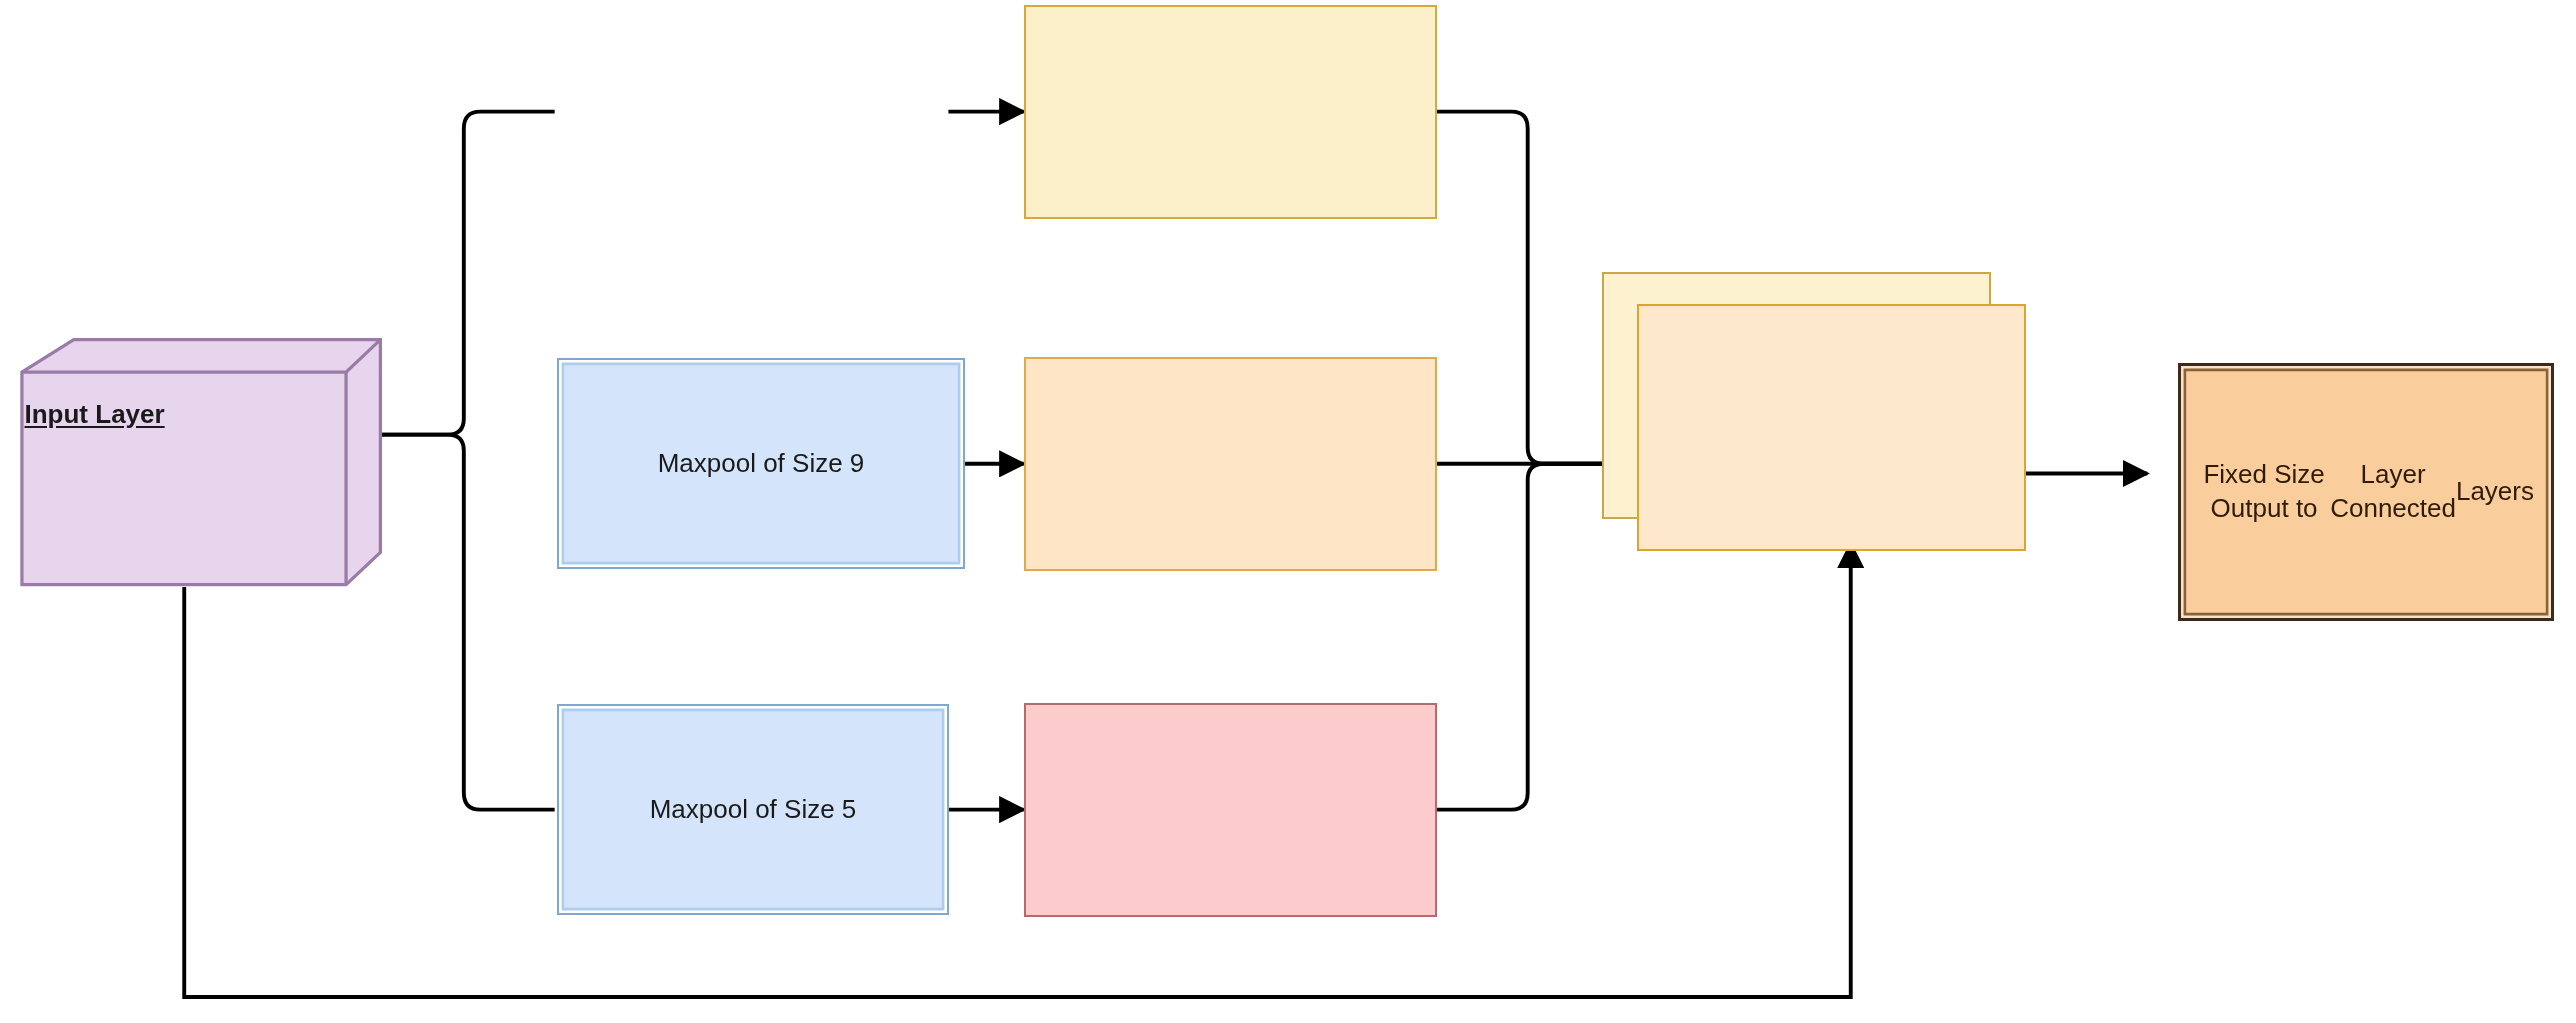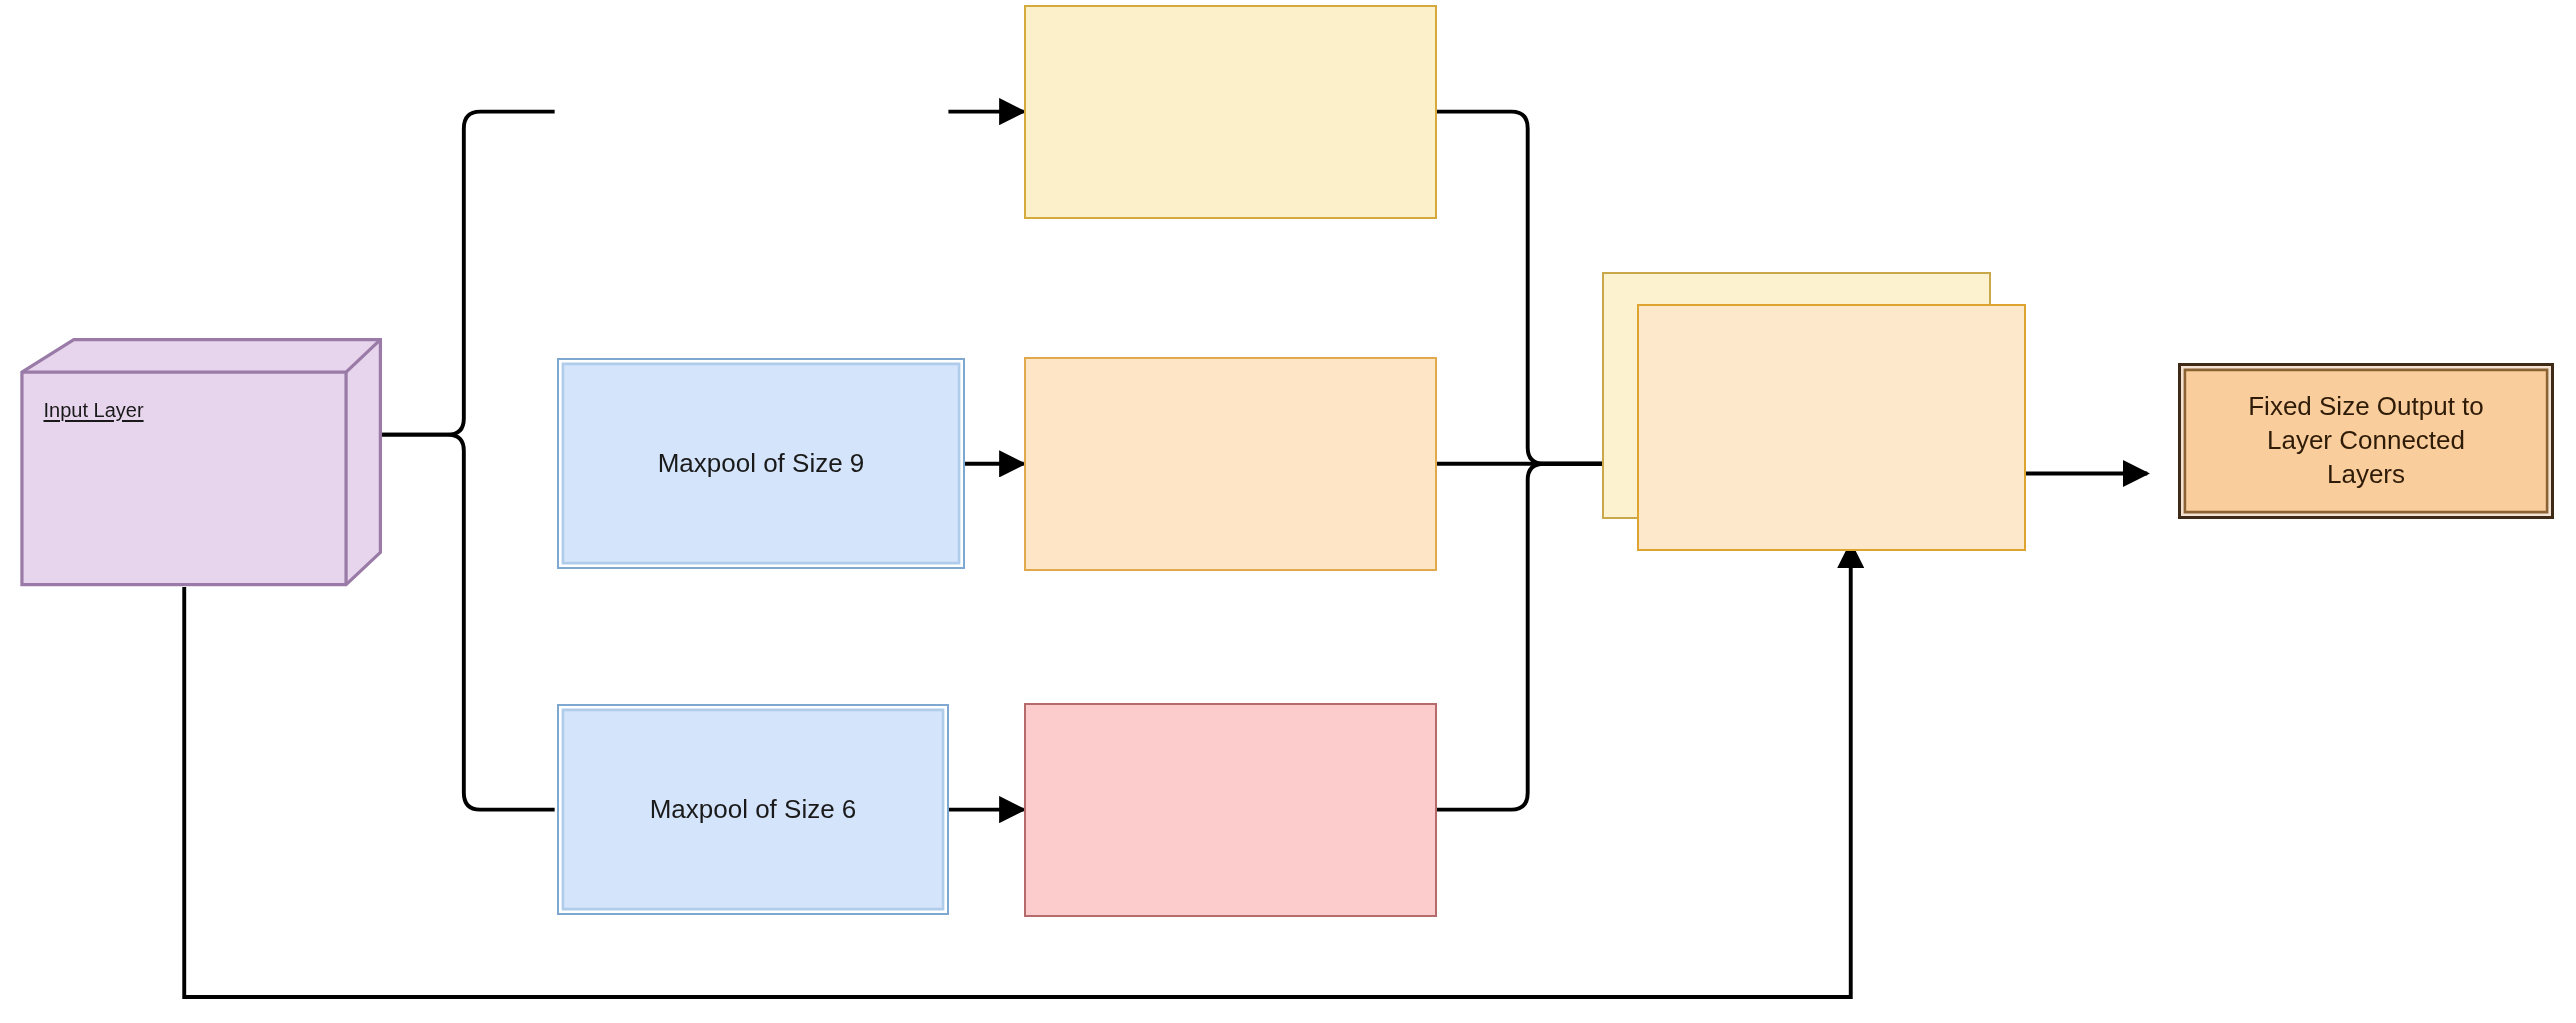--- a/index.html
+++ b/index.html
@@ -37,28 +37,29 @@
     z-index: 5;
   }
 
   
   .cube {
     position: absolute;
     z-index: 6;
   }
   .cube-label {
     position: absolute;
-    left: 24px;
+    left: 5px;
     top: 62px;
-    font-size: 20px;
+    font-size: 26px;
     color: #1a1a1a;
     text-decoration: underline;
     text-underline-offset: 3.2px;
     white-space: nowrap;
     z-index: 8;
+    font-weight: bold;
   }
 
   
   .maxpool {
     background: #D4E4FA;
     border: 2.6px solid #7FA8D0;
     box-shadow: inset 0 0 0 2.6px #ffffff, inset 0 0 0 5.2px #AFCCEA;
   }
 
   
@@ -154,29 +155,29 @@
   </div>
 
   <div class="node maxpool" style="left:557px; top:358px; width:408px; height:211px;">
     <span>Maxpool of Size 9</span>
   </div>
   <div class="node fm-peach" style="left:1024px; top:357px; width:413px; height:214px;">
     <span></span>
   </div>
 
   <div class="node maxpool" style="left:557px; top:704px; width:392px; height:211px;">
-    <span>Maxpool of Size 6</span>
+    <span>Maxpool of Size 5</span>
   </div>
   <div class="node fm-pink" style="left:1024px; top:703px; width:413px; height:214px;">
     <span></span>
   </div>
 
   <div class="stack-card stack-back" style="left:1602px; top:272px; width:389px; height:247px;"></div>
   <div class="stack-card stack-mid" style="left:1637px; top:304px; width:389px; height:247px;"></div>
 
-  <div class="node output-box" style="left:2178px; top:363px; width:376px; height:156px; flex-direction:column;">
+  <div class="node output-box" style="left:2178px; top:363px; width:376px; height:258px; ">
     <span>Fixed Size Output to</span>
     <span>Layer Connected</span>
     <span>Layers</span>
   </div>
 
 </div>
 
 
 </body></html>

